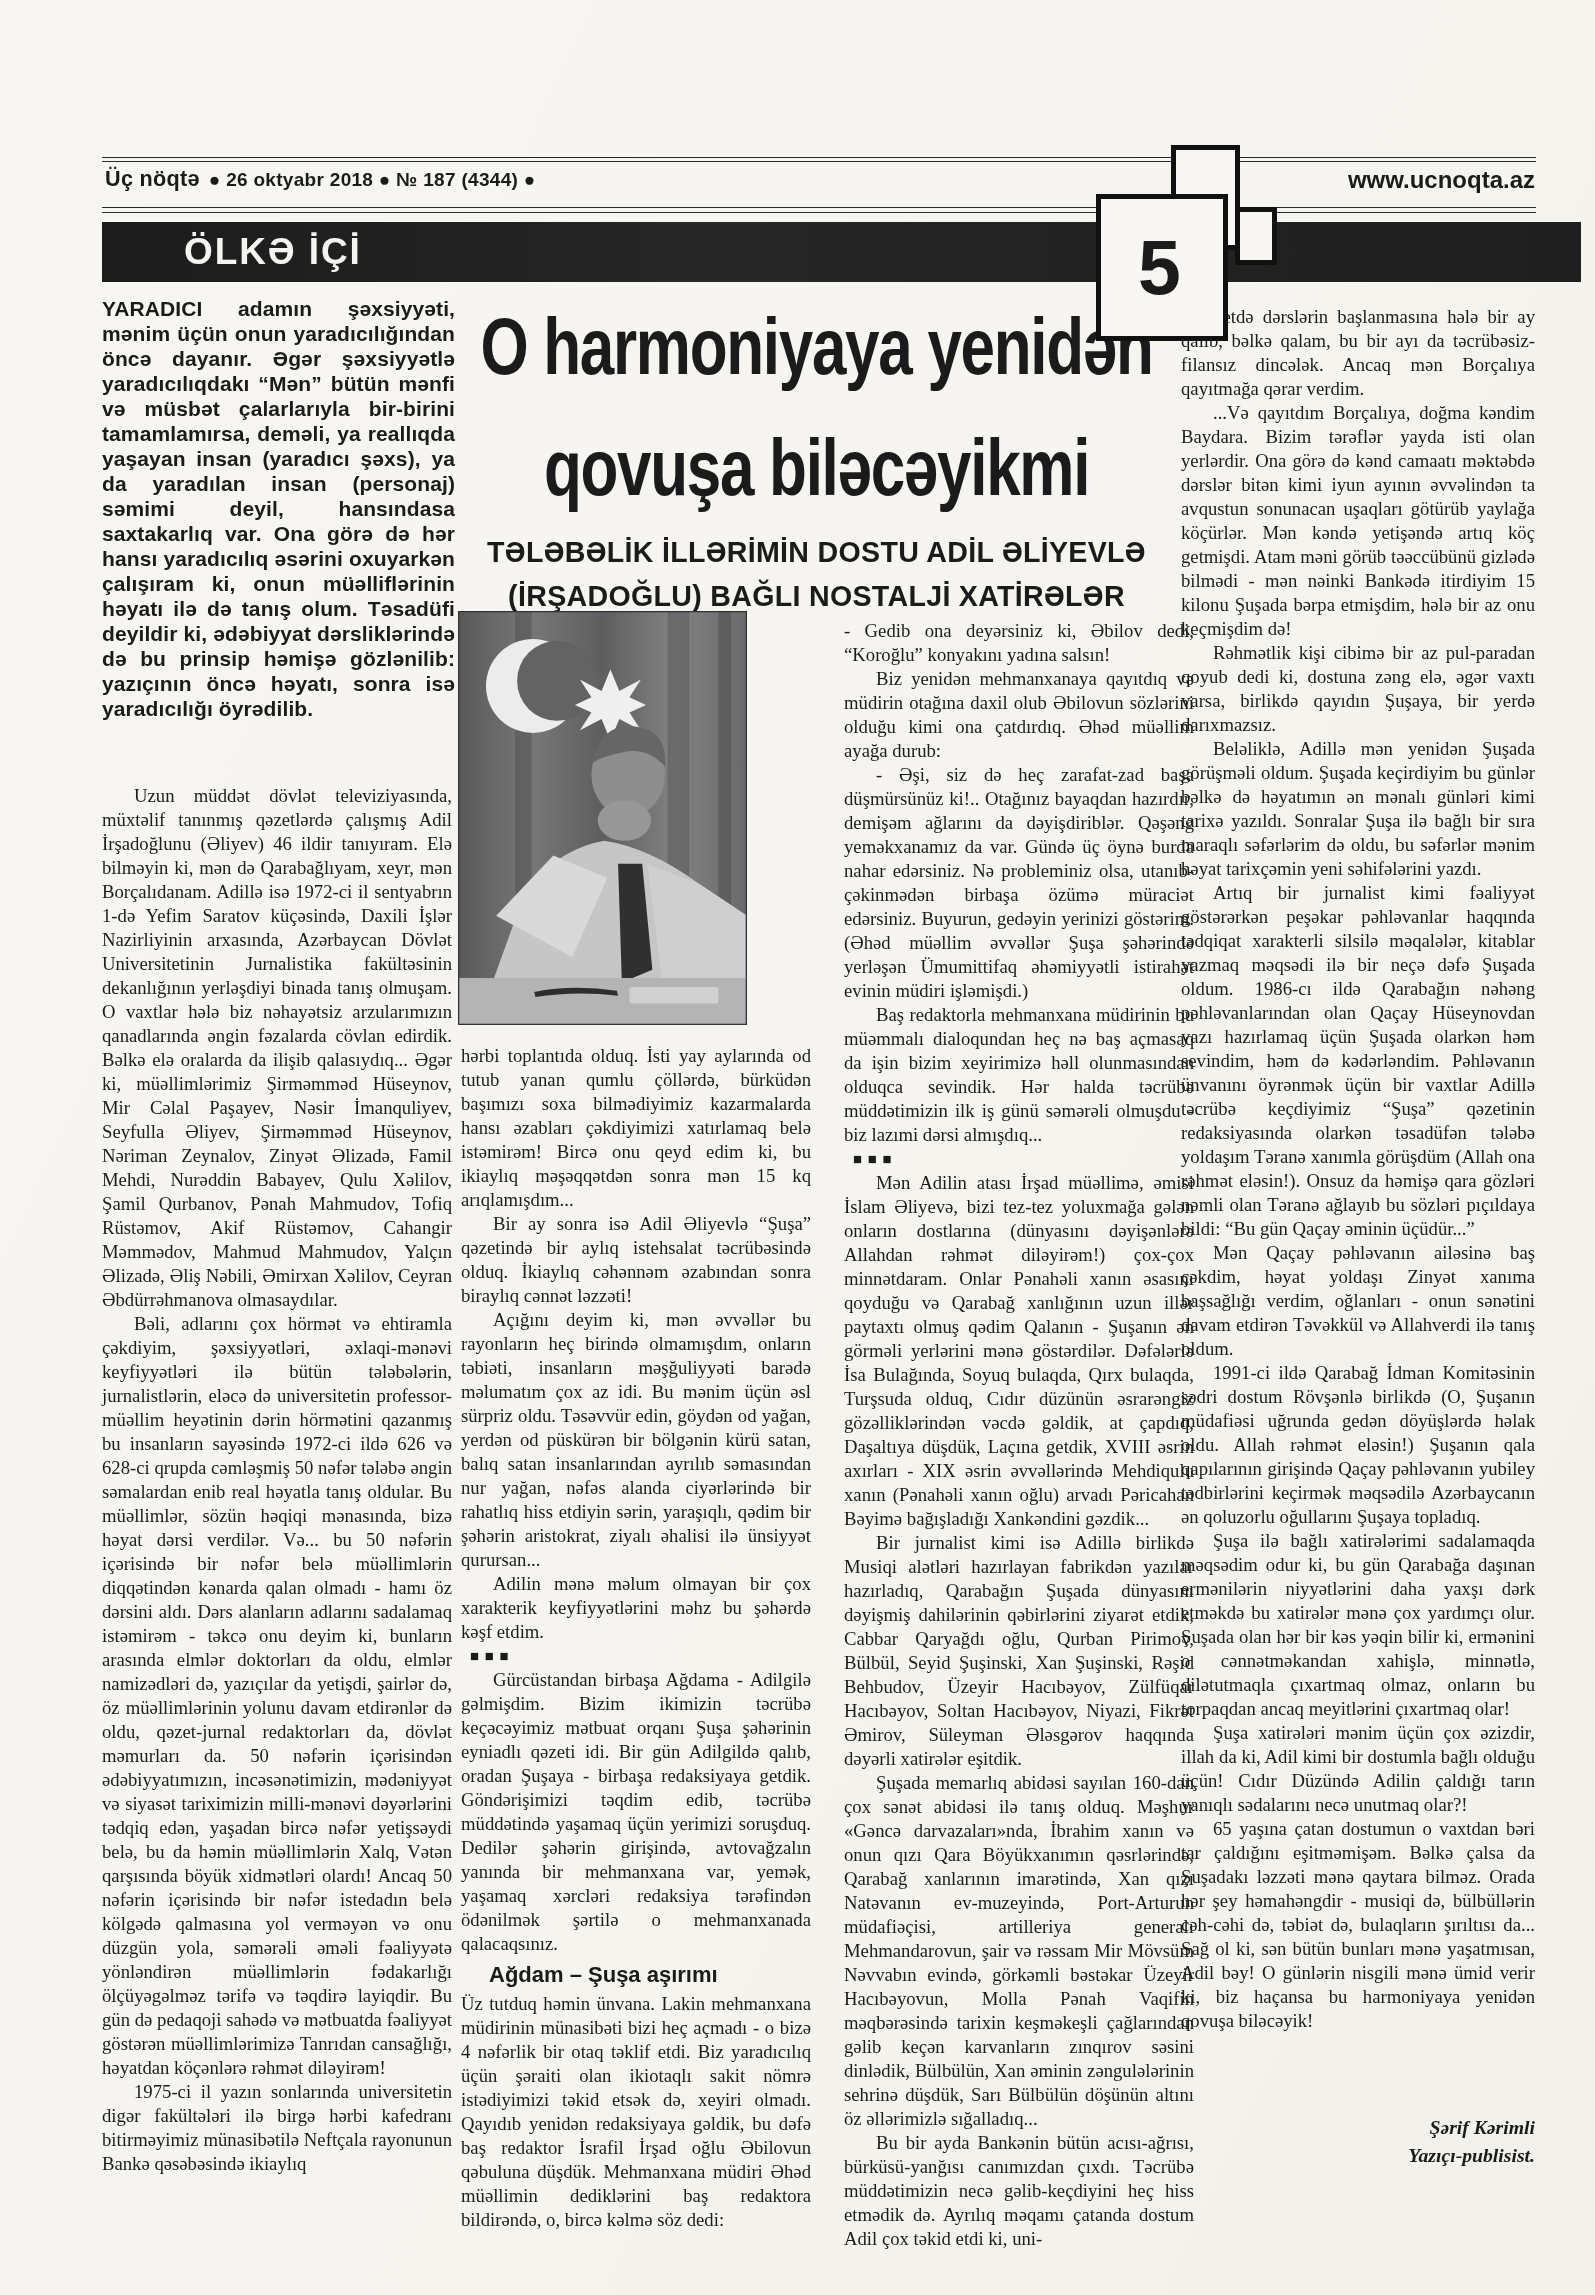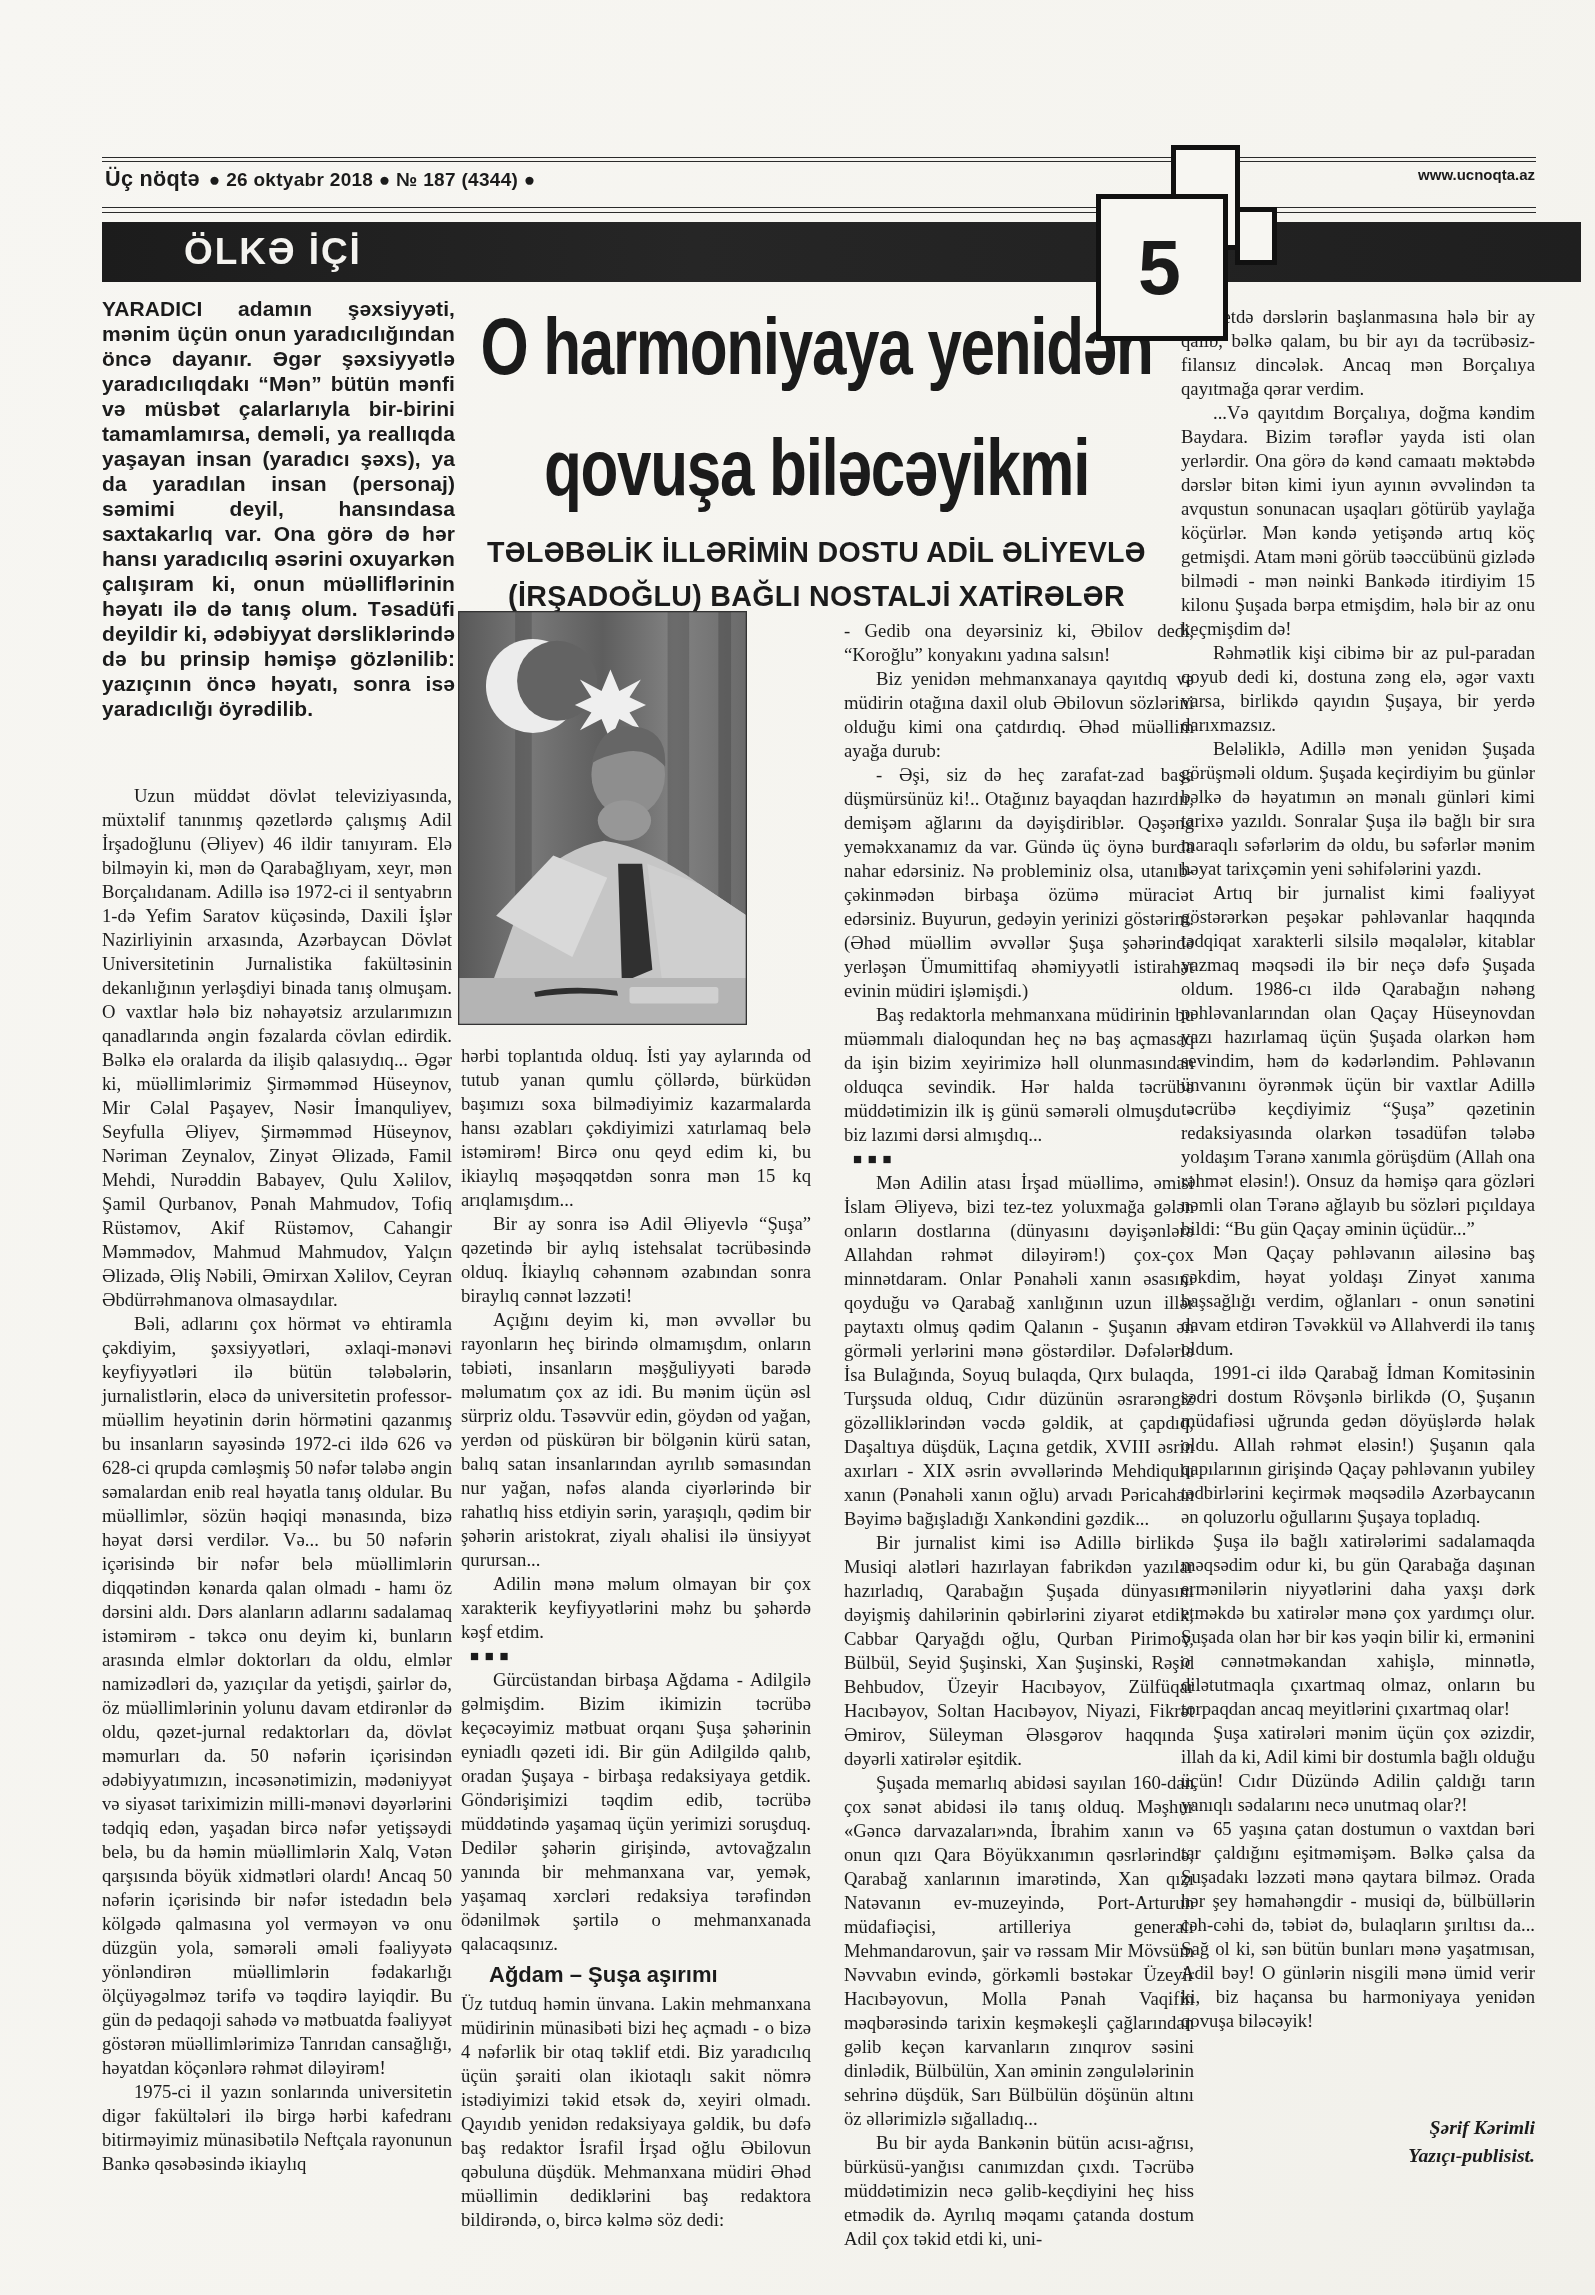--- a/index.html
+++ b/index.html
@@ -6,21 +6,21 @@
   .page{
     position:relative;width:1595px;height:2295px;
     background:linear-gradient(115deg,#f7f6f2 0%,#f5f4ef 55%,#f1f0ea 100%);
     font-family:"Liberation Serif",serif;color:#1b1b1b;overflow:hidden;
   }
   
   .rule{position:absolute;left:102px;width:1434px;height:1.3px;background:#2a2a2a;}
   .masthead-row{position:absolute;left:105px;top:166px;width:1431px;display:flex;align-items:baseline;}
   .brand{font-family:"Liberation Sans",sans-serif;font-weight:bold;font-size:21.6px;letter-spacing:0.3px;}
   .issue-info{font-family:"Liberation Sans",sans-serif;font-weight:bold;font-size:19px;margin-left:9px;letter-spacing:0.3px;}
-  .website{position:absolute;right:60px;top:166px;font-family:"Liberation Sans",sans-serif;font-weight:bold;font-size:15px;}
+  .website{position:absolute;right:60px;top:166px;font-family:"Liberation Sans",sans-serif;font-weight:bold;font-size:24px;}
   .section-bar{
     position:absolute;left:102px;top:222px;width:1434px;height:60px;
     background:linear-gradient(90deg,#1c1c1c,#262626 40%,#1f1f1f);
     display:flex;align-items:center;padding-left:45px;
   }
   .section-bar span{
     color:#f4f3ef;font-family:"Liberation Sans",sans-serif;font-weight:bold;
     font-size:37px;letter-spacing:1.9px;padding-left:37px;
   }
   

